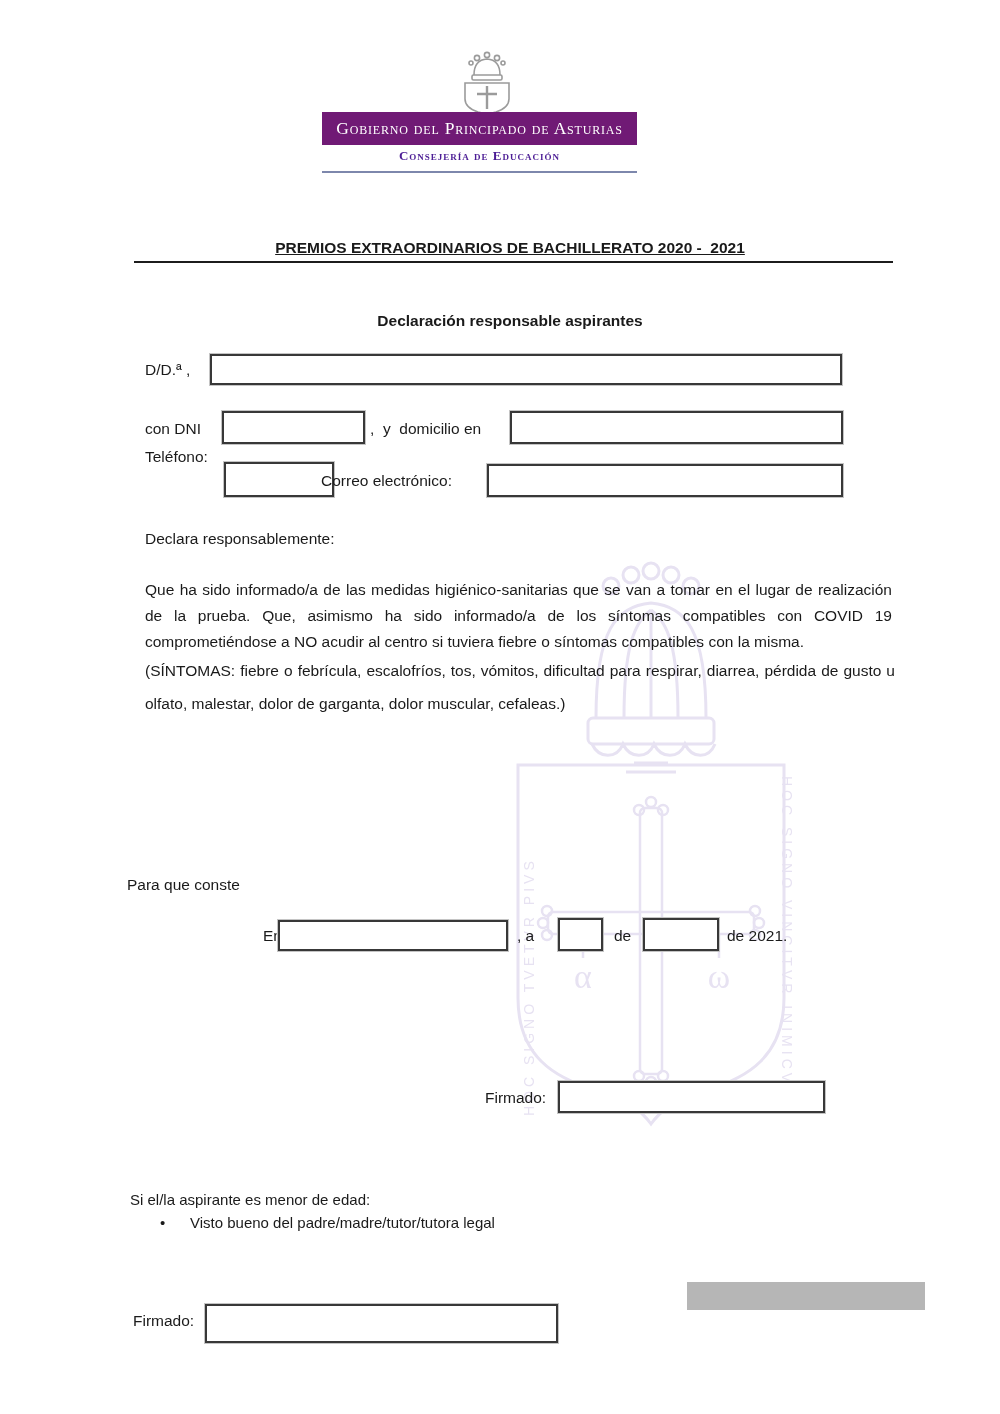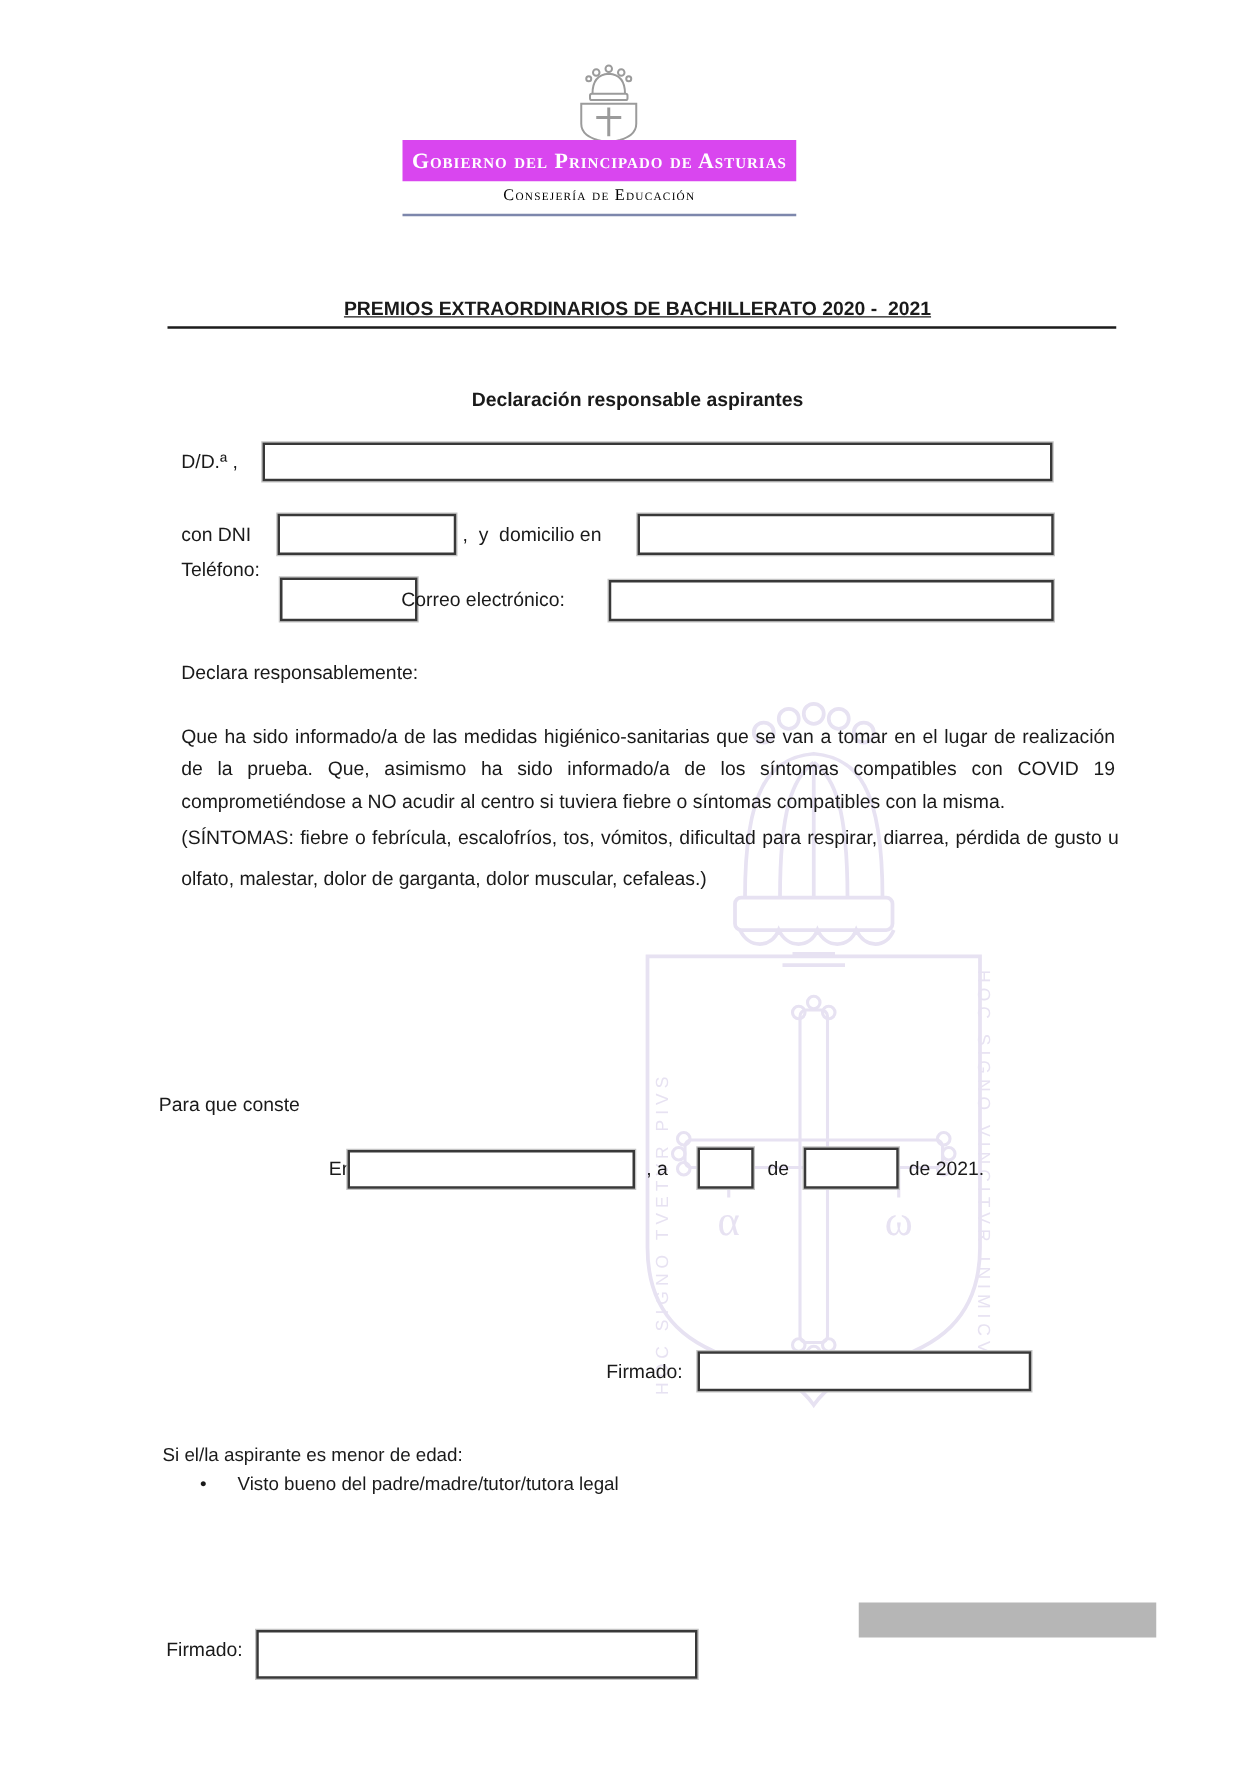--- a/index.html
+++ b/index.html
@@ -3,33 +3,33 @@
 <meta charset="utf-8">
 <style>
   html,body{margin:0;padding:0;background:#ffffff;}
   .page{position:relative;width:1000px;height:1414px;background:#fff;overflow:hidden;
         font-family:"Liberation Sans",sans-serif;color:#1a1a1a;}
   .abs{position:absolute;}
   .lbl{font-size:15.5px;white-space:pre;z-index:2;}
   .fbox{position:absolute;box-sizing:border-box;border:2px solid #383838;background:#fff;
         box-shadow:0 0 0 1px #c4c4c4;padding:0 5px;font:15px "Liberation Sans",sans-serif;
         z-index:2;outline:none;}
-  .banner{background:#d946ef;color:#fff;text-align:center;line-height:33px;
-          font-family:"Liberation Serif",serif;font-variant:small-caps;font-weight:700;
+  .banner{background:#701a75;color:#fff;text-align:center;line-height:33px;
+          font-family:"Liberation Serif",serif;font-variant:small-caps;font-weight:400;
           font-size:17.5px;letter-spacing:0.8px;z-index:2;}
-  .dept{color:#000000;text-align:center;font-family:"Liberation Serif",serif;
-        font-variant:small-caps;font-weight:400;font-size:13px;letter-spacing:1px;z-index:2;}
+  .dept{color:#4c1d95;text-align:center;font-family:"Liberation Serif",serif;
+        font-variant:small-caps;font-weight:700;font-size:13px;letter-spacing:1px;z-index:2;}
   .hline{height:2px;background:#7d87ac;z-index:2;}
   .title{font-weight:700;font-size:15.5px;text-align:center;white-space:pre;z-index:2;}
   .rule{border-top:2px solid #1c1c1c;z-index:2;}
   .para{font-size:15.5px;text-align:justify;z-index:2;}
   .center-lbl{font-size:15.5px;text-align:left;z-index:2;}
   .print-lbl{font-size:22px;color:#2f2f2f;letter-spacing:0.8px;cursor:pointer;z-index:2;}
   .graybar{background:#b6b6b6;cursor:pointer;z-index:2;border:none;}
-  .bullet{font-size:15px;z-index:2;}
+  .bullet{font-size:15px;z-index:2;margin-top:35px;}
   .wm{z-index:0;pointer-events:none;}
   .z2{z-index:2;}
 </style>
 </head>
 <body>
 
 <div class="page">
 
   <svg class="abs wm" style="left:498px;top:560px;" width="310" height="580" viewBox="0 0 310 580">
     <g fill="none" stroke="#e7e2f2" stroke-width="3">

